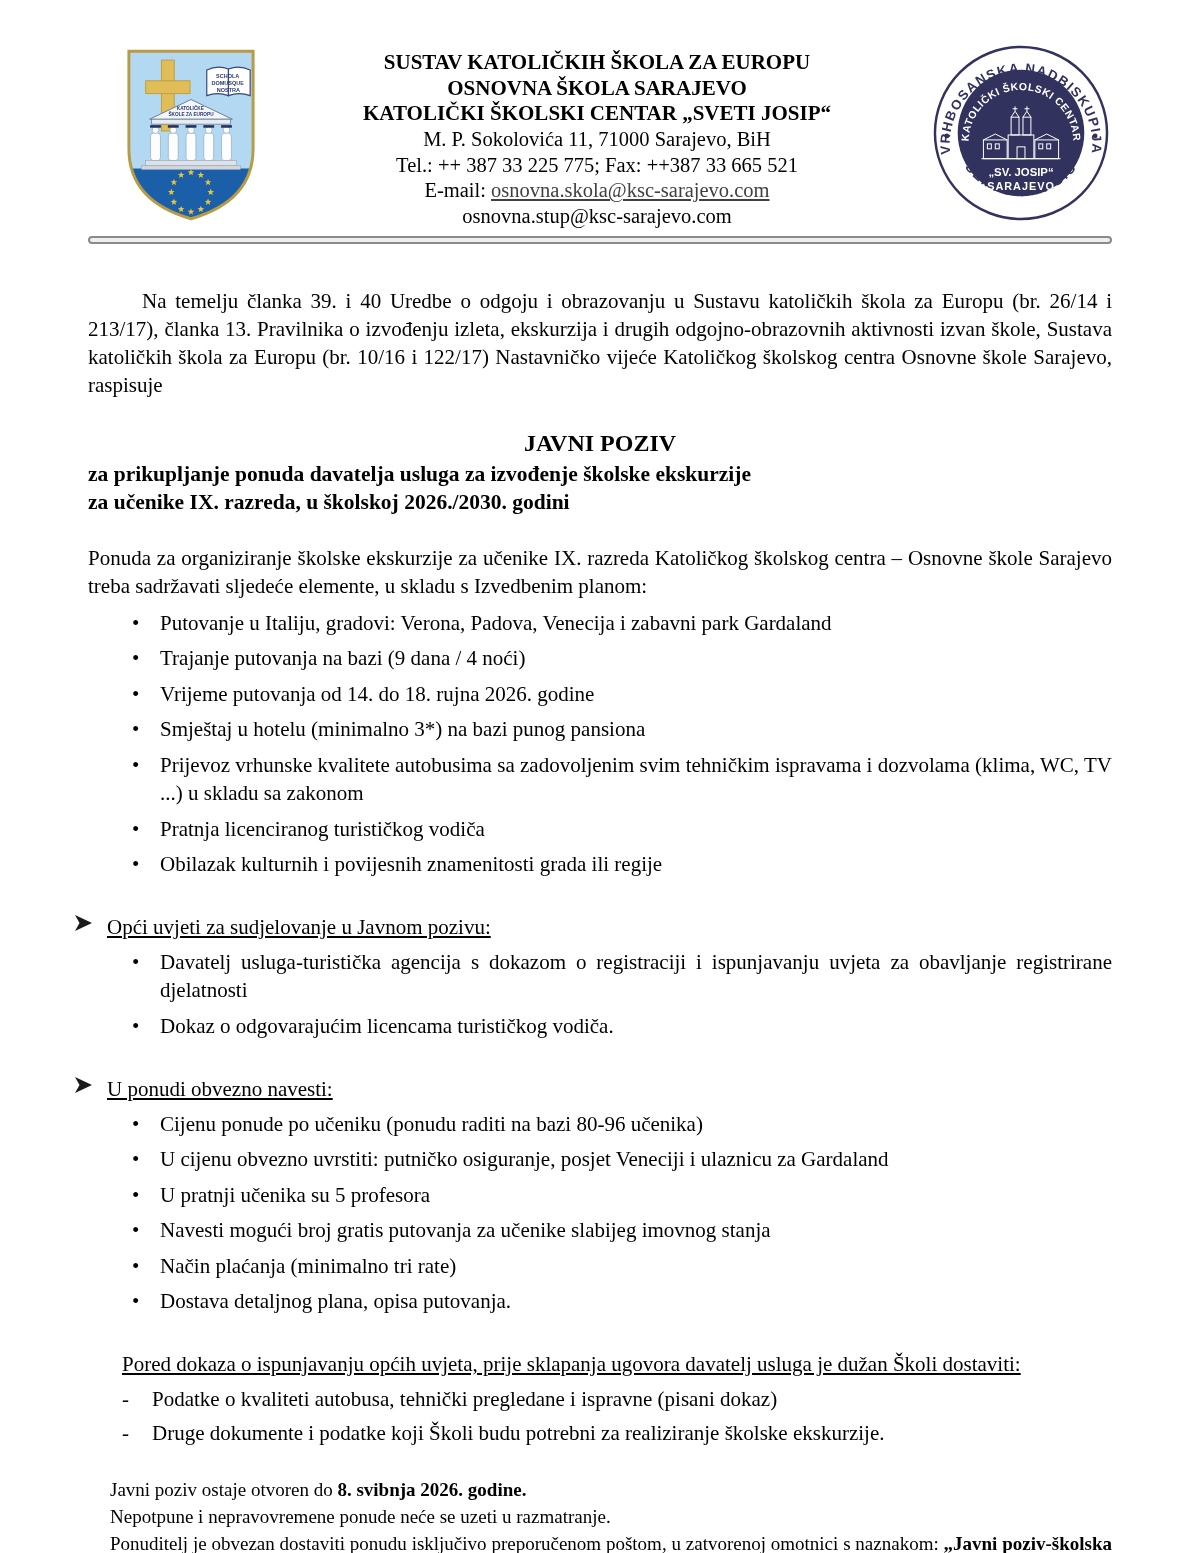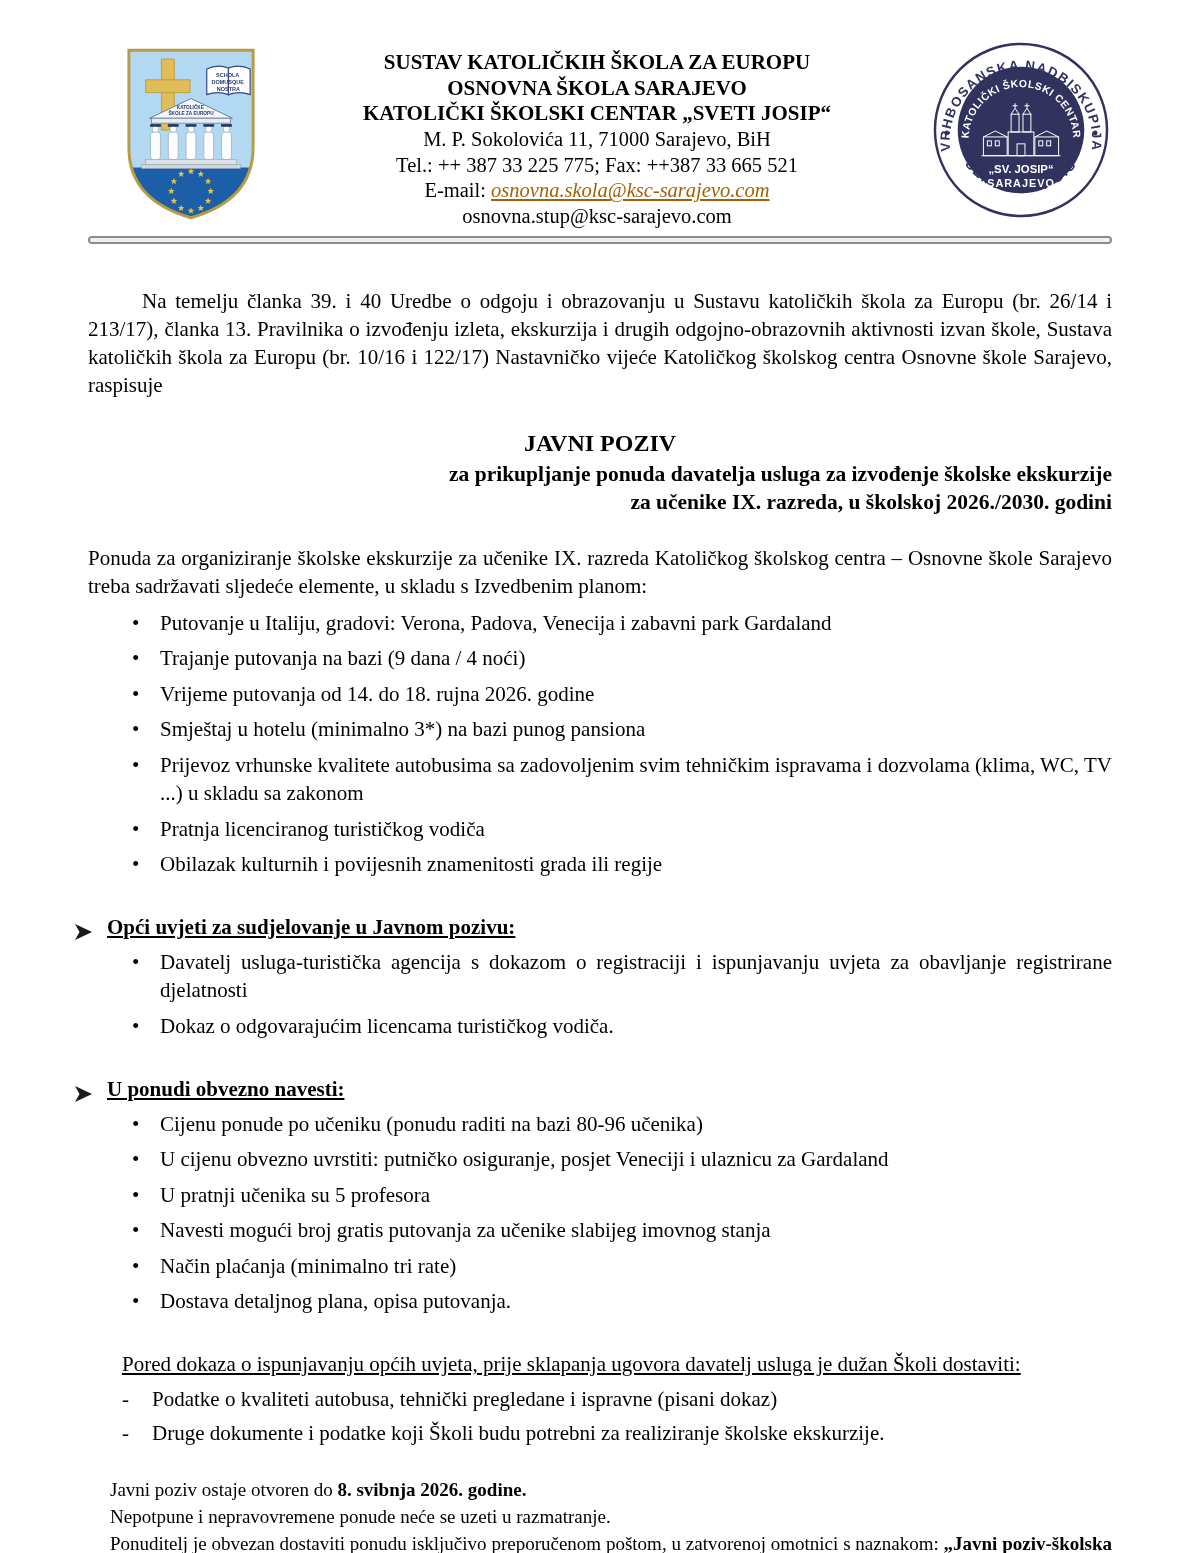--- a/index.html
+++ b/index.html
@@ -1,42 +1,42 @@
 <!DOCTYPE html>
 <html lang="hr"><head>
 <meta charset="utf-8">
 <style>
   html,body { margin:0; padding:0; background:#ffffff; }
   body { width:1200px; font-family:"Liberation Serif", serif; color:#000; }
   .page { box-sizing:border-box; width:1200px; min-height:1553px; padding:44px 88px 40px 88px; background:#fff; }
 
   
-  .letterhead { display:flex; align-items:flex-start; }
+  .letterhead { display:flex; align-items:center; }
   .crest-wrap { width:140px; margin-left:34px; flex:none; }
   .head-center { flex:1; text-align:center; padding-top:6px; }
   .org-line { font-weight:bold; font-size:21px; line-height:1.22; }
   .addr-line { font-size:20.5px; line-height:1.26; }
-  a.email-link { color:#a16207; text-decoration:underline; cursor:pointer;font-style:italic; }
+  a.email-link { color:#404040; text-decoration:underline; cursor:pointer; }
   .seal-wrap { width:180px; flex:none; margin-top:-4px; }
 
   .rule { height:4px; background:#efefef; border:2px solid #8a8a8a; border-radius:5px; margin-top:6px; }
 
   
   .intro { font-size:21px; line-height:1.33; text-align:justify; text-indent:54px; margin:44px 0 0 0; }
   .doc-title { font-size:24px; font-weight:bold; text-align:center; margin:30px 0 4px 0; }
-  .doc-sub { font-size:21.5px; font-weight:bold; text-align:right; line-height:1.3; }
+  .doc-sub { font-size:21.5px; font-weight:bold; text-align:left; line-height:1.3; }
   .para { font-size:21px; line-height:1.33; text-align:justify; margin:28px 0 0 0; }
 
   ul.bullets { list-style:none; margin:8px 0 0 0; padding:0; }
   ul.bullets li { display:flex; padding-left:44px; font-size:21px; line-height:1.36; margin-bottom:7px; }
   ul.bullets .marker { flex:none; width:28px; }
   ul.bullets .item-text { flex:1; text-align:justify; }
 
   .section { margin-top:36px; }
-  .sec-head { display:flex; align-items:flex-end; margin-left:-13px; font-size:21px;font-weight:bold; }
+  .sec-head { display:flex; align-items:flex-start; margin-left:-13px; font-size:21px; }
   .sec-head .arrow { flex:none; margin-right:14px; display:block; }
   .sec-head .sec-label { text-decoration:underline; }
 
   .pored-block { margin-left:34px; margin-top:34px; }
   .pored-head { font-size:21px; line-height:1.4; text-decoration:underline; margin:0; }
   ul.dashes { list-style:none; margin:6px 0 0 0; padding:0; }
   ul.dashes li { display:flex; font-size:21px; line-height:1.36; margin-bottom:5px; }
   ul.dashes .marker { flex:none; width:30px; }
 
   .closing { margin-left:22px; margin-top:30px; }

